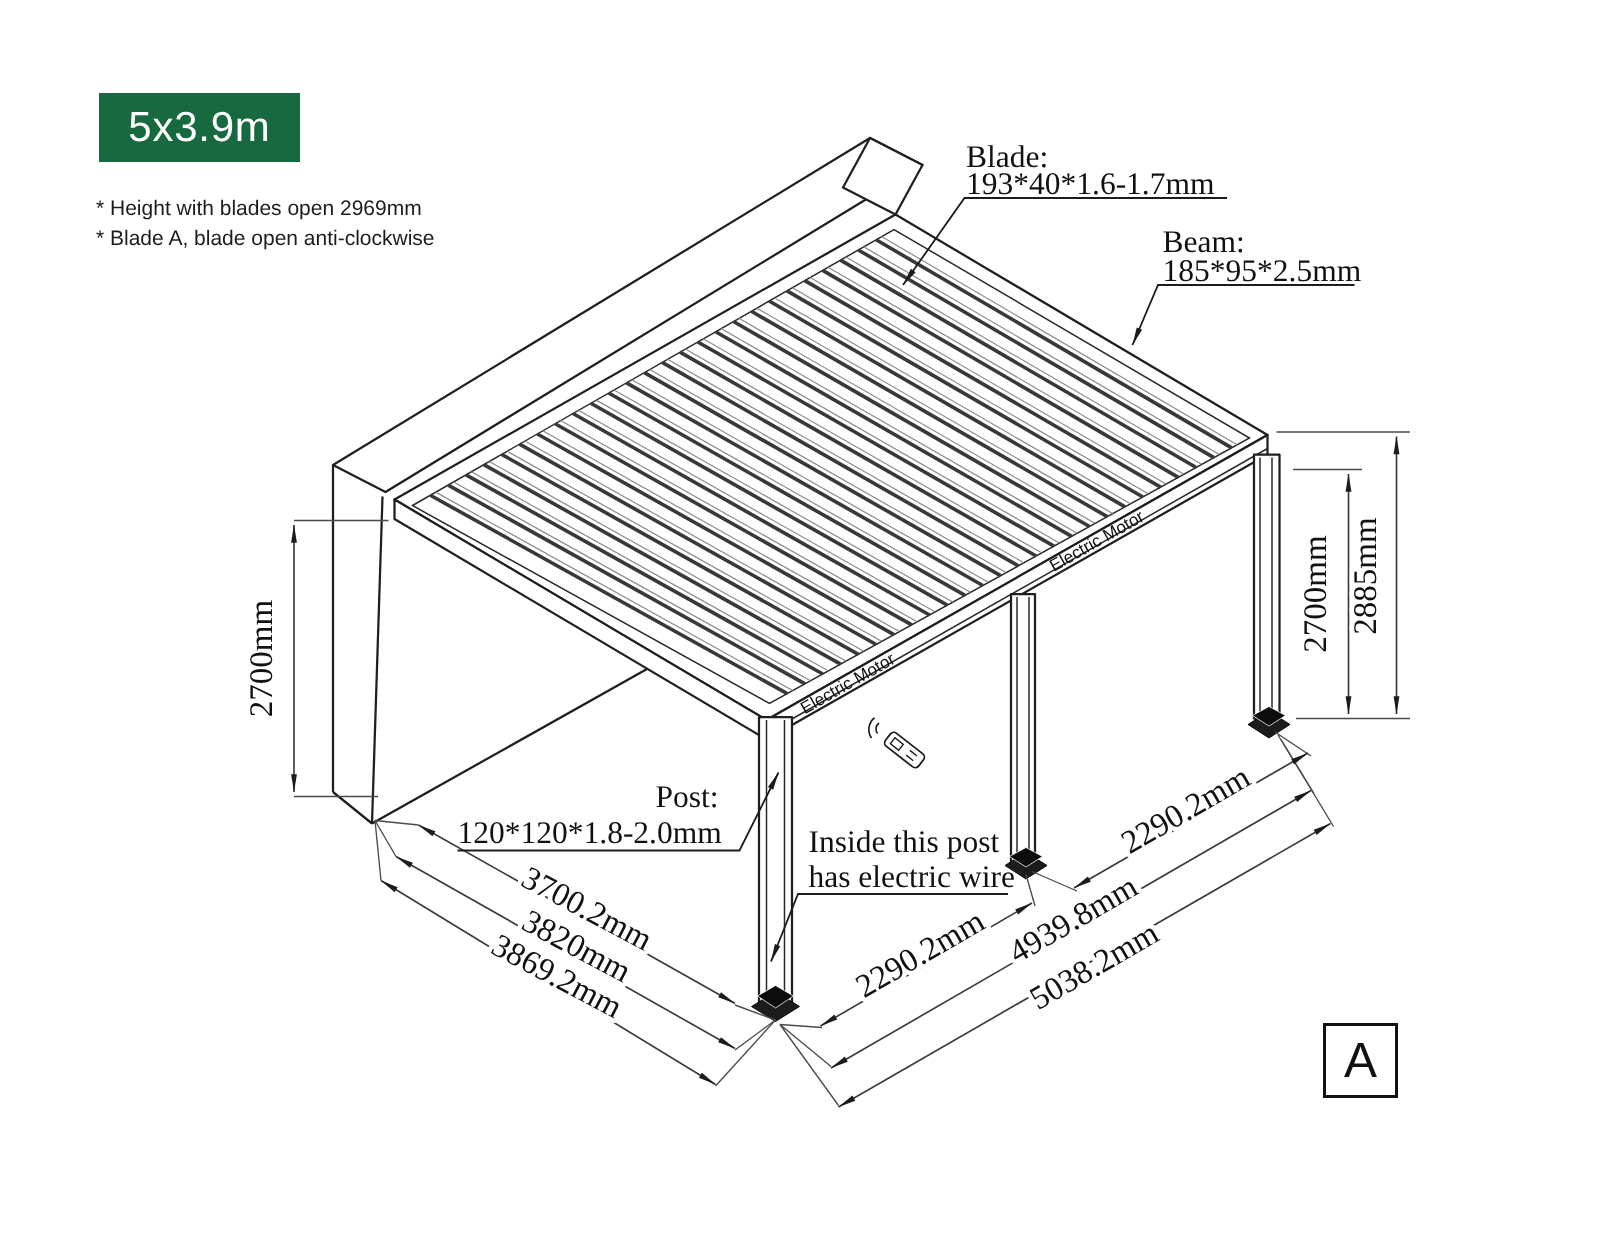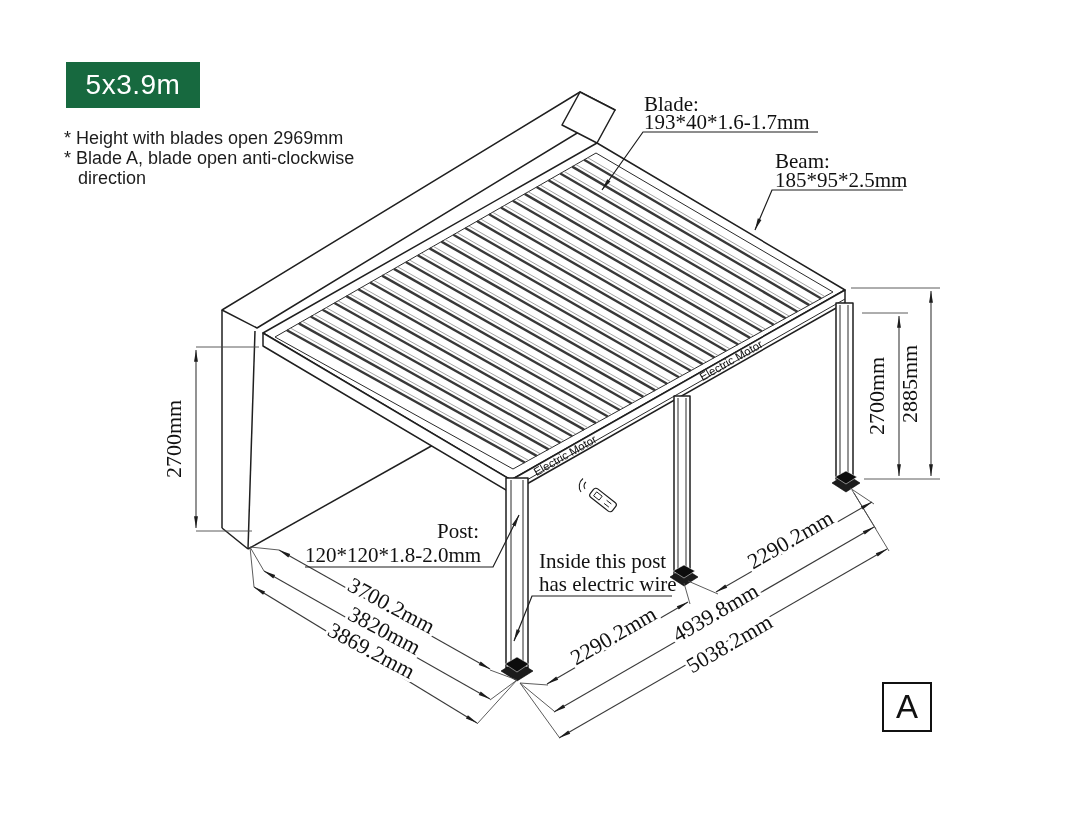--- a/index.html
+++ b/index.html
@@ -1,21 +1,21 @@
 <!DOCTYPE html>
 <html><head>
 <meta charset="utf-8">
 <style>
   html,body{margin:0;padding:0;background:#fff;}
   #stage{position:relative;width:1080px;height:831px;background:#fff;overflow:hidden;
          font-family:"Liberation Sans",sans-serif;}
   #badge{position:absolute;left:66px;top:62px;width:134px;height:46px;
          display:flex;align-items:center;justify-content:center;
          color:#fff;font-size:28px;letter-spacing:.5px;}
-  #notes{position:absolute;left:64px;top:128px;color:#1c1c1c;font-size:18px;line-height:20px;}
+  #notes{position:absolute;left:64px;top:128px;color:#1c1c1c;font-size:14px;line-height:20px;}
   #notes .indent{padding-left:14px;}
   svg{position:absolute;left:0;top:0;}
   .struct{stroke:#1f1f1f;stroke-width:1.5;fill:none;stroke-linejoin:round;}
   .structfill{stroke:#1f1f1f;stroke-width:1.5;fill:#fff;stroke-linejoin:round;}
   .thin{stroke:#2a2a2a;stroke-width:1;fill:none;}
   .dimline{stroke:#3a3a3a;stroke-width:1.1;fill:none;}
   .ext{stroke:#4a4a4a;stroke-width:0.9;fill:none;}
   .leader{stroke:#1c1c1c;stroke-width:1.2;fill:none;}
   .dimtext{font-family:"Liberation Serif",serif;font-size:22px;fill:#111;
            paint-order:stroke;stroke:#fff;stroke-width:6px;stroke-linejoin:round;text-anchor:middle;}
@@ -32,21 +32,20 @@
 
 <div id="stage">
 
   <div id="badge" style="background: rgb(23, 105, 63);">
     <span>5x3.9m</span>
   </div>
 
   <div id="notes">
     <div>* Height with blades open 2969mm</div>
     <div>* Blade A, blade open anti-clockwise</div>
-    <div class="indent">direction</div>
   </div>
 
   <svg width="1080" height="831" viewBox="0 0 1080 831">
     <defs>
       <marker id="arr" viewBox="0 0 12 7" refX="11.3" refY="3.5" markerWidth="13" markerHeight="8" markerUnits="userSpaceOnUse" orient="auto">
           <path d="M0.4,1.7 L11.4,3.5 L0.4,5.3 Z" fill="#1c1c1c"></path>
         </marker>
       <marker id="arrS" viewBox="0 0 12 7" refX="11.3" refY="3.5" markerWidth="13" markerHeight="8" markerUnits="userSpaceOnUse" orient="auto-start-reverse">
           <path d="M0.4,1.7 L11.4,3.5 L0.4,5.3 Z" fill="#1c1c1c"></path>
         </marker>

